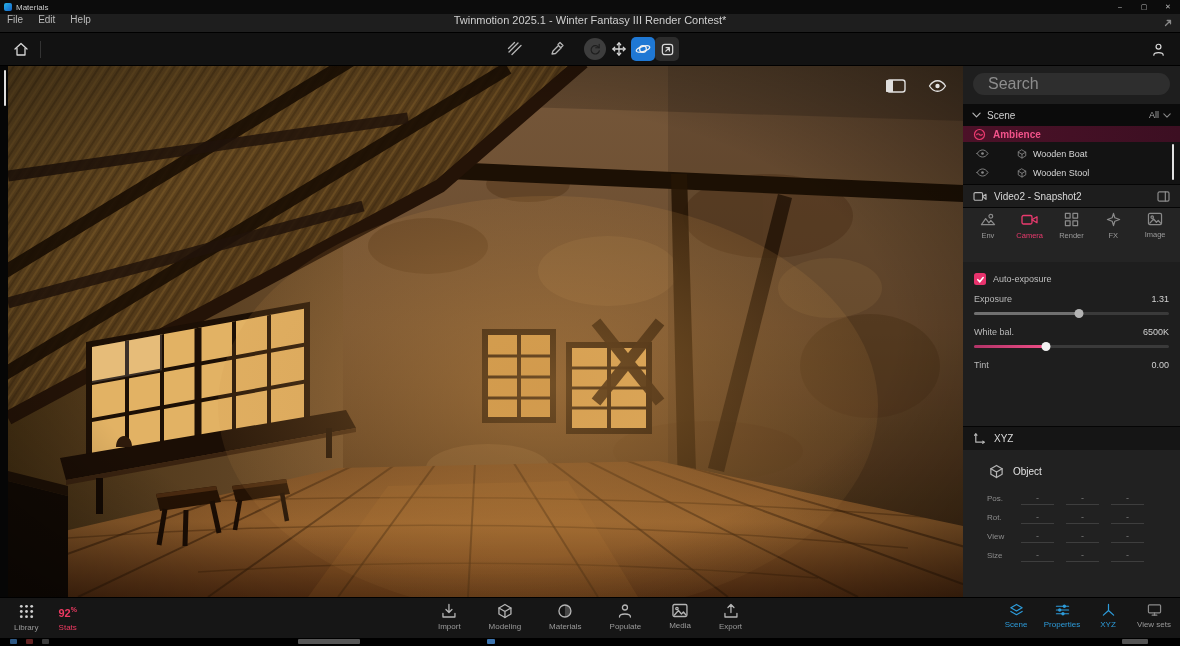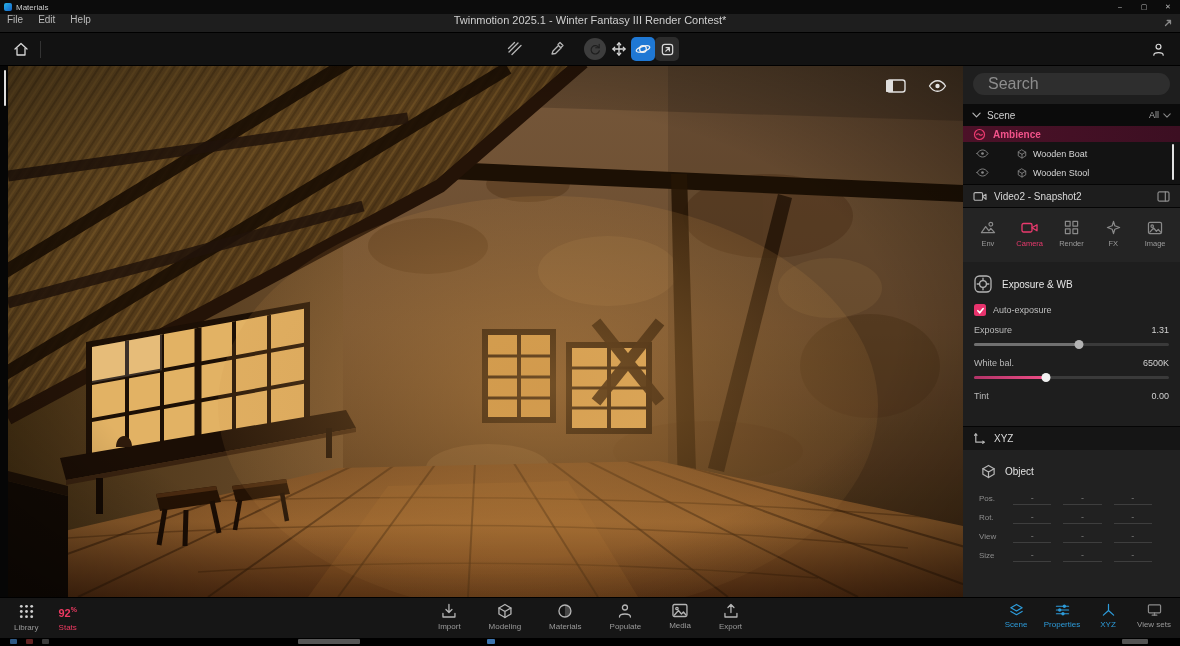--- a/index.html
+++ b/index.html
@@ -55,39 +55,39 @@
   .rp-scene-h .filter{margin-left:auto;display:flex;align-items:center;gap:4px;font-size:9px;color:#a5a5a5}
   .rp-ambience{height:16px;background:linear-gradient(90deg,#4c1128,#3c0f22);display:flex;align-items:center;
     gap:7px;padding:0 10px;font-size:10px;color:#f2538a;font-weight:bold}
   .rp-tree{height:42px;background:#131313;position:relative;padding-top:2px}
   .tree-row{height:19px;display:flex;align-items:center;gap:6px;padding-left:13px;font-size:9px;color:#d6d6d6}
   .tree-indent{width:16px}
   .tree-scroll{position:absolute;right:6px;top:2px;width:2px;height:36px;background:#e2e2e2;border-radius:1px}
   .rp-snapshot{height:24px;background:#1d1d1d;border-top:1px solid #050505;border-bottom:1px solid #050505;
     display:flex;align-items:center;gap:7px;padding:0 10px;font-size:10px;color:#d8d8d8}
   .rp-snapshot .dock{margin-left:auto}
-  .rp-tabs{height:54px;background:#242424;display:flex;justify-content:space-around;align-items:center;padding:4px 4px 6px}
+  .rp-tabs{height:54px;background:#242424;display:flex;justify-content:space-around;align-items:flex-start;padding:4px 4px 6px}
   .ptab{display:flex;flex-direction:column;align-items:center;gap:4px;font-size:7.5px;color:#9a9a9a;width:38px}
   .ptab.active{color:#ea3a6e}
   .rp-exposure{height:164px;background:#1e1e1e;padding:0 11px}
   .sec-head{margin-top:13px;display:flex;align-items:center;gap:10px;font-size:10px;color:#e6e6e6}
   .auto-row{margin-top:11px;display:flex;align-items:center;gap:7px;font-size:9px;color:#bfbfbf}
   .checkbox{width:12px;height:12px;background:#e8336d;border-radius:2.5px;display:flex;align-items:center;justify-content:center}
   .srow{margin-top:9px}
   .slabel-row{display:flex;justify-content:space-between;font-size:9px;color:#b9b9b9}
   .slabel-row .sval{color:#d2d2d2}
   .strack{position:relative;height:9px;margin-top:5px}
   .strack .rail{position:absolute;left:0;right:0;top:3px;height:3px;background:#3a3a3a;border-radius:2px}
   .strack .sfill{position:absolute;left:0;top:3px;height:3px;border-radius:2px;background:#707070}
   .strack .sfill.pink{background:linear-gradient(90deg,#b13367,#ee4d86)}
   .strack .shandle{position:absolute;top:0;width:9px;height:9px;border-radius:50%;background:#b3b3b3;transform:translateX(-50%)}
   .strack .shandle.white{background:#f1f1f1}
   .rp-xyz{height:24px;background:#151515;border-top:1px solid #050505;display:flex;align-items:center;gap:8px;
     padding:0 10px;font-size:10px;color:#dadada}
-  .rp-object{flex:1;background:#212121;padding:8px 16px 0}
+  .rp-object{flex:1;background:#212121;padding:8px 24px 0}
   .obj-head{display:flex;align-items:center;gap:9px;font-size:10px;color:#e2e2e2;margin:6px 0 10px;padding-left:2px}
   .obj-row{display:flex;align-items:center;height:19px;font-size:8px;color:#8d8d8d}
   .obj-row .olabel{width:34px}
   .obj-row .ofield{flex:1;margin-right:12px;border-bottom:1px solid #3e3e3e;text-align:center;
     color:#7c7c7c;font-size:9px;line-height:12px}
 
   
   .bottombar{height:41px;background:#161616;position:relative;border-top:1px solid #000}
   .bb-item{display:flex;flex-direction:column;align-items:center;gap:3px;font-size:8px;color:#9a9a9a}
   .bb-left{position:absolute;left:14px;top:5px;display:flex;gap:20px;align-items:flex-start}
@@ -489,28 +489,20 @@
           <svg class="ic st-dim" width="16" height="14" viewBox="0 0 16 15">
               <rect x="1" y="1.5" width="14" height="12" rx="1.5"></rect>
               <circle cx="5" cy="5.5" r="1.3"></circle>
               <path d="M2.5 12l4-4.5 3 3.5 2-2 2.5 3"></path>
             </svg>
           <span>Image</span>
         </div>
       </div>
 
       <div class="rp-exposure">
-        <div class="sec-head">
-          <svg class="ic st-gray" width="18" height="18" viewBox="0 0 18 18">
-              <rect x="1" y="1" width="16" height="16" rx="4.5"></rect>
-              <circle cx="9" cy="9" r="3.4"></circle>
-              <path d="M9 3.2v1.6M9 13.2v1.6M3.2 9h1.6M13.2 9h1.6"></path>
-            </svg>
-          <span>Exposure &amp; WB</span>
-        </div>
 
         <div class="auto-row">
           <span class="checkbox">
             <svg width="9" height="9" viewBox="0 0 10 10">
                 <path d="M2 5.2l2.2 2.3L8 2.8" fill="none" stroke="#fff" stroke-width="1.7" stroke-linecap="round"></path>
               </svg>
           </span>
           <span>Auto-exposure</span>
         </div>
 

